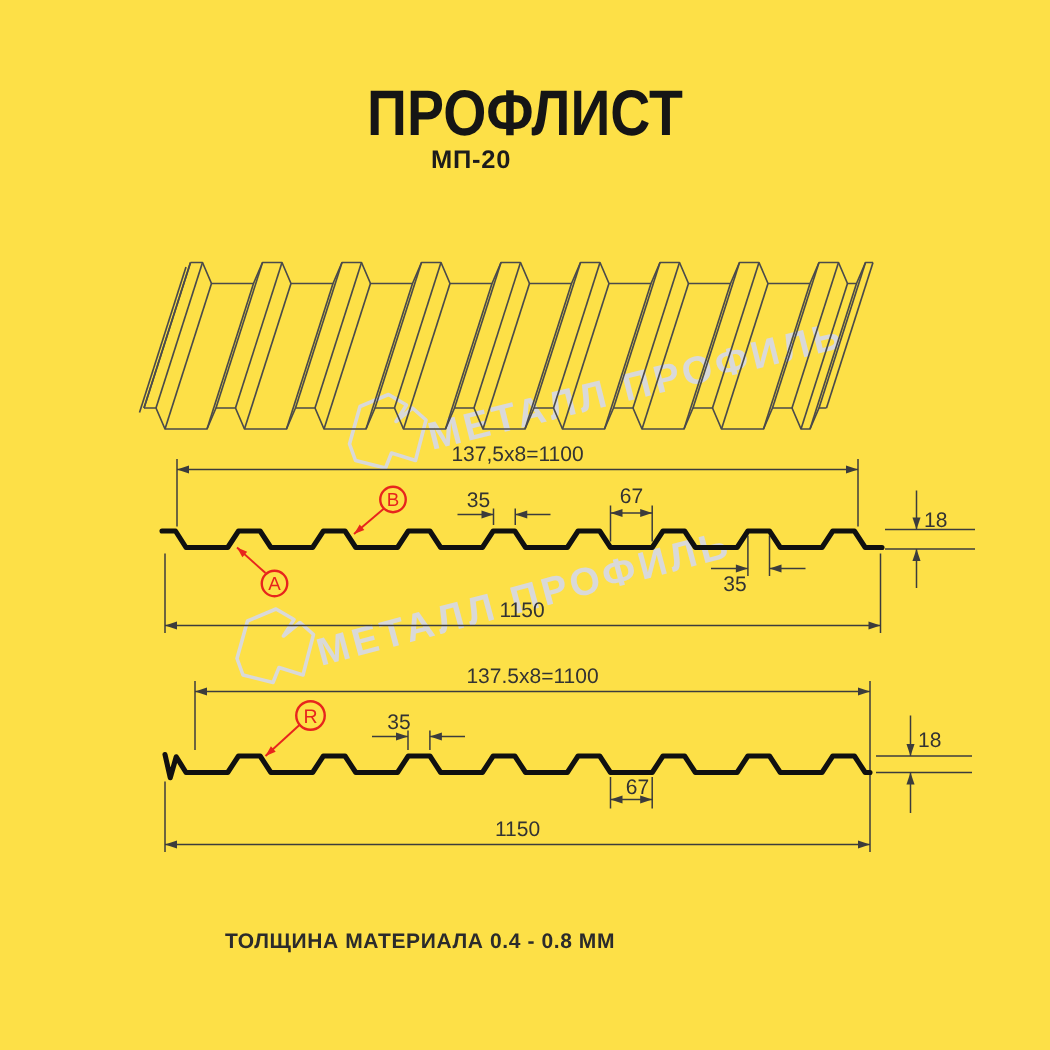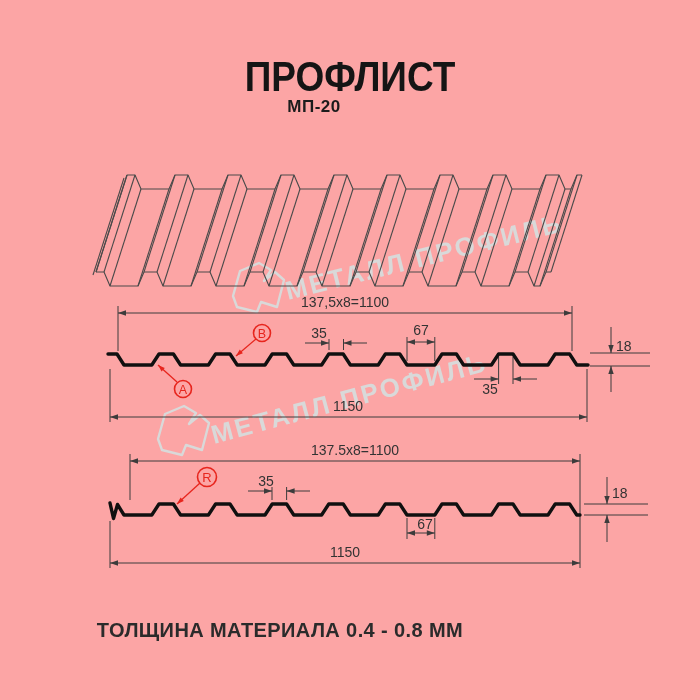--- a/index.html
+++ b/index.html
@@ -1,24 +1,24 @@
 <!DOCTYPE html>
 <html><head>
 <meta charset="utf-8">
 <style>
   html,body{margin:0;padding:0;background:#ffffff;}
-  .canvas{position:relative;width:700px;height:700px;background:#fca5a5;overflow:hidden;
+  .canvas{position:relative;width:700px;height:700px;background:#fde047;overflow:hidden;
           font-family:"Liberation Sans",sans-serif;}
   .title{position:absolute;top:52px;left:0;width:700px;text-align:center;
          font-size:43px;font-weight:700;color:#151515;letter-spacing:0px;
          transform:scaleX(.86);}
   .subtitle{position:absolute;top:97px;left:0;width:628px;text-align:center;
          font-size:17px;font-weight:600;color:#1c1c1c;letter-spacing:.5px;}
   .footer{position:absolute;top:619px;left:0;width:560px;text-align:center;
-         font-size:20px;font-weight:600;color:#2b2b2b;letter-spacing:.4px;}
+         font-size:14px;font-weight:600;color:#2b2b2b;letter-spacing:.4px;}
   svg{position:absolute;left:0;top:0;}
   .wm-logo{fill:none;stroke:#d9d9d9;stroke-width:2.4;stroke-linejoin:round;}
   .wm-text{fill:#d9d9d9;font-size:26px;font-weight:700;letter-spacing:2.5px;
            font-family:"Liberation Sans",sans-serif;}
   .iso{fill:none;stroke:#4a4a4a;stroke-width:1.1;stroke-linejoin:round;}
   .prof{fill:none;stroke:#101010;stroke-width:3.4;stroke-linejoin:round;stroke-linecap:round;}
   .dim-l{stroke:#3c3c3c;stroke-width:1;}
   .dim-h{fill:#3c3c3c;stroke:none;}
   .dim-t{font-family:"Liberation Sans",sans-serif;font-size:14px;fill:#333;text-anchor:middle;}
   .dim-ts{font-family:"Liberation Sans",sans-serif;font-size:14px;fill:#333;text-anchor:start;}

